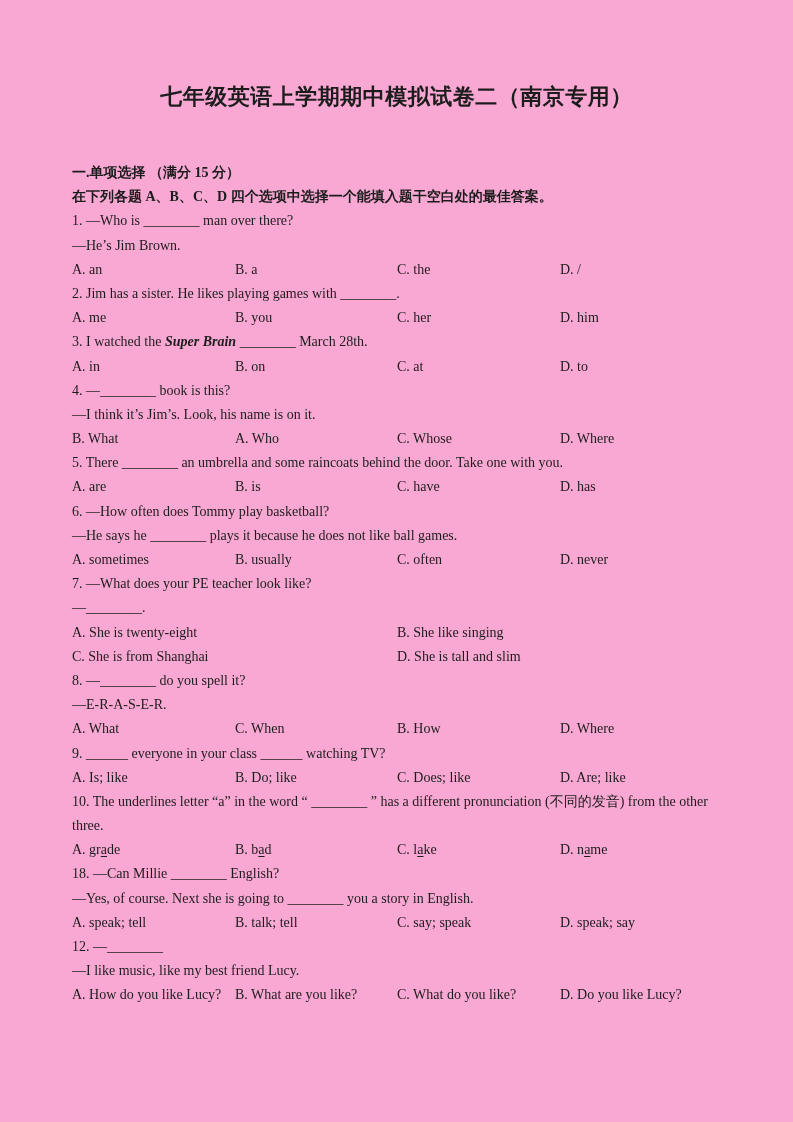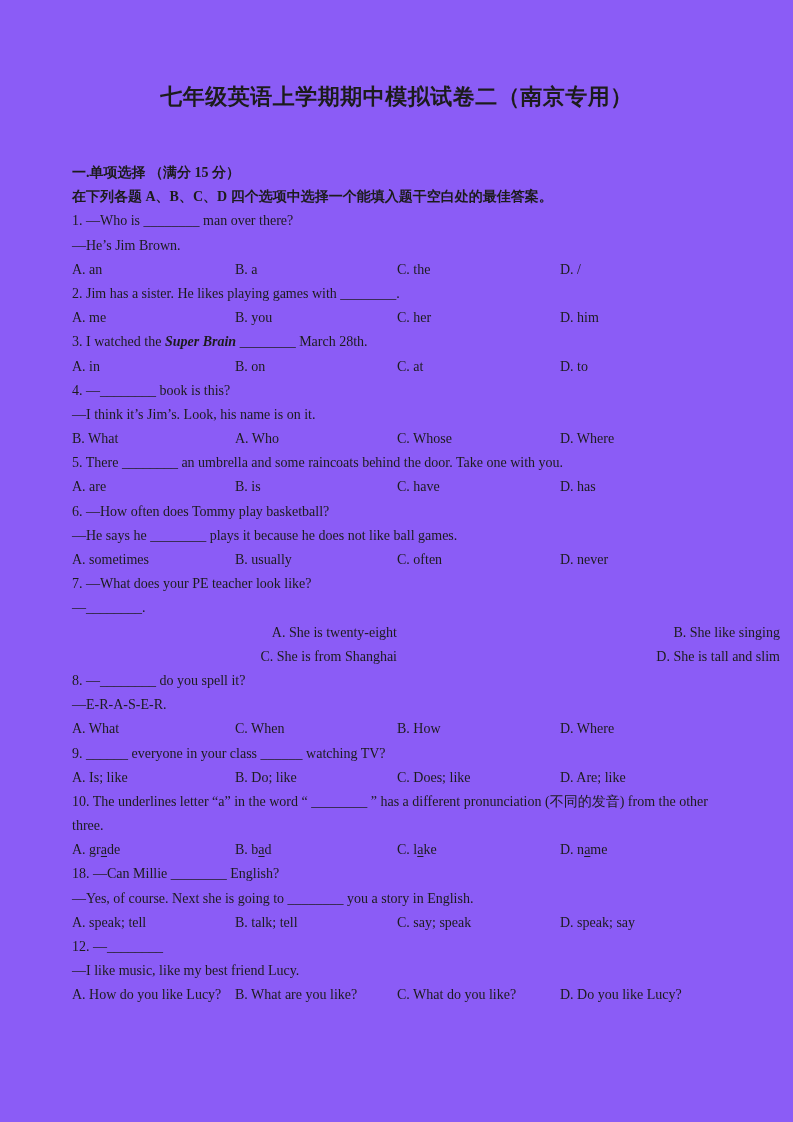--- a/index.html
+++ b/index.html
@@ -11,54 +11,53 @@
     width: 793px;
     height: 1122px;
     position: relative;
     font-family: "Liberation Serif", "DejaVu Serif", serif;
     color: #1c1c1c;
     overflow: hidden;
   }
   .page {
     width: 793px;
     height: 1122px;
-    background: #8b5cf6;
+    background: #f9a8d4;
   }
   .doc-title {
     margin: 0;
     padding-top: 82px;
     text-align: center;
     font-size: 22px;
     font-weight: bold;
     line-height: 30px;
     letter-spacing: 0.5px;
     white-space: nowrap;
   }
   .content {
     margin-top: 49px;
     padding-left: 72px;
-    padding-right: 13px;
+    padding-right: 26px;
   }
   .line {
     height: 24.2px;
     line-height: 24.2px;
     font-size: 14px;
     white-space: pre;
   }
   .bold { font-weight: bold; }
   .italic { font-style: italic; font-weight: bold; }
   .u-letter { text-decoration: underline; text-underline-offset: 2px; }
   .opts4 {
     display: grid;
     grid-template-columns: 163px 162px 163px auto;
   }
   .opts2 {
     display: grid;
     grid-template-columns: 325px auto;
-    text-align: right;
   }
   .opt { white-space: pre; }
 </style>
 </head>
 <body>
 
 <div class="page">
 
   <h1 class="doc-title">七年级英语上学期期中模拟试卷二（南京专用）</h1>
 

